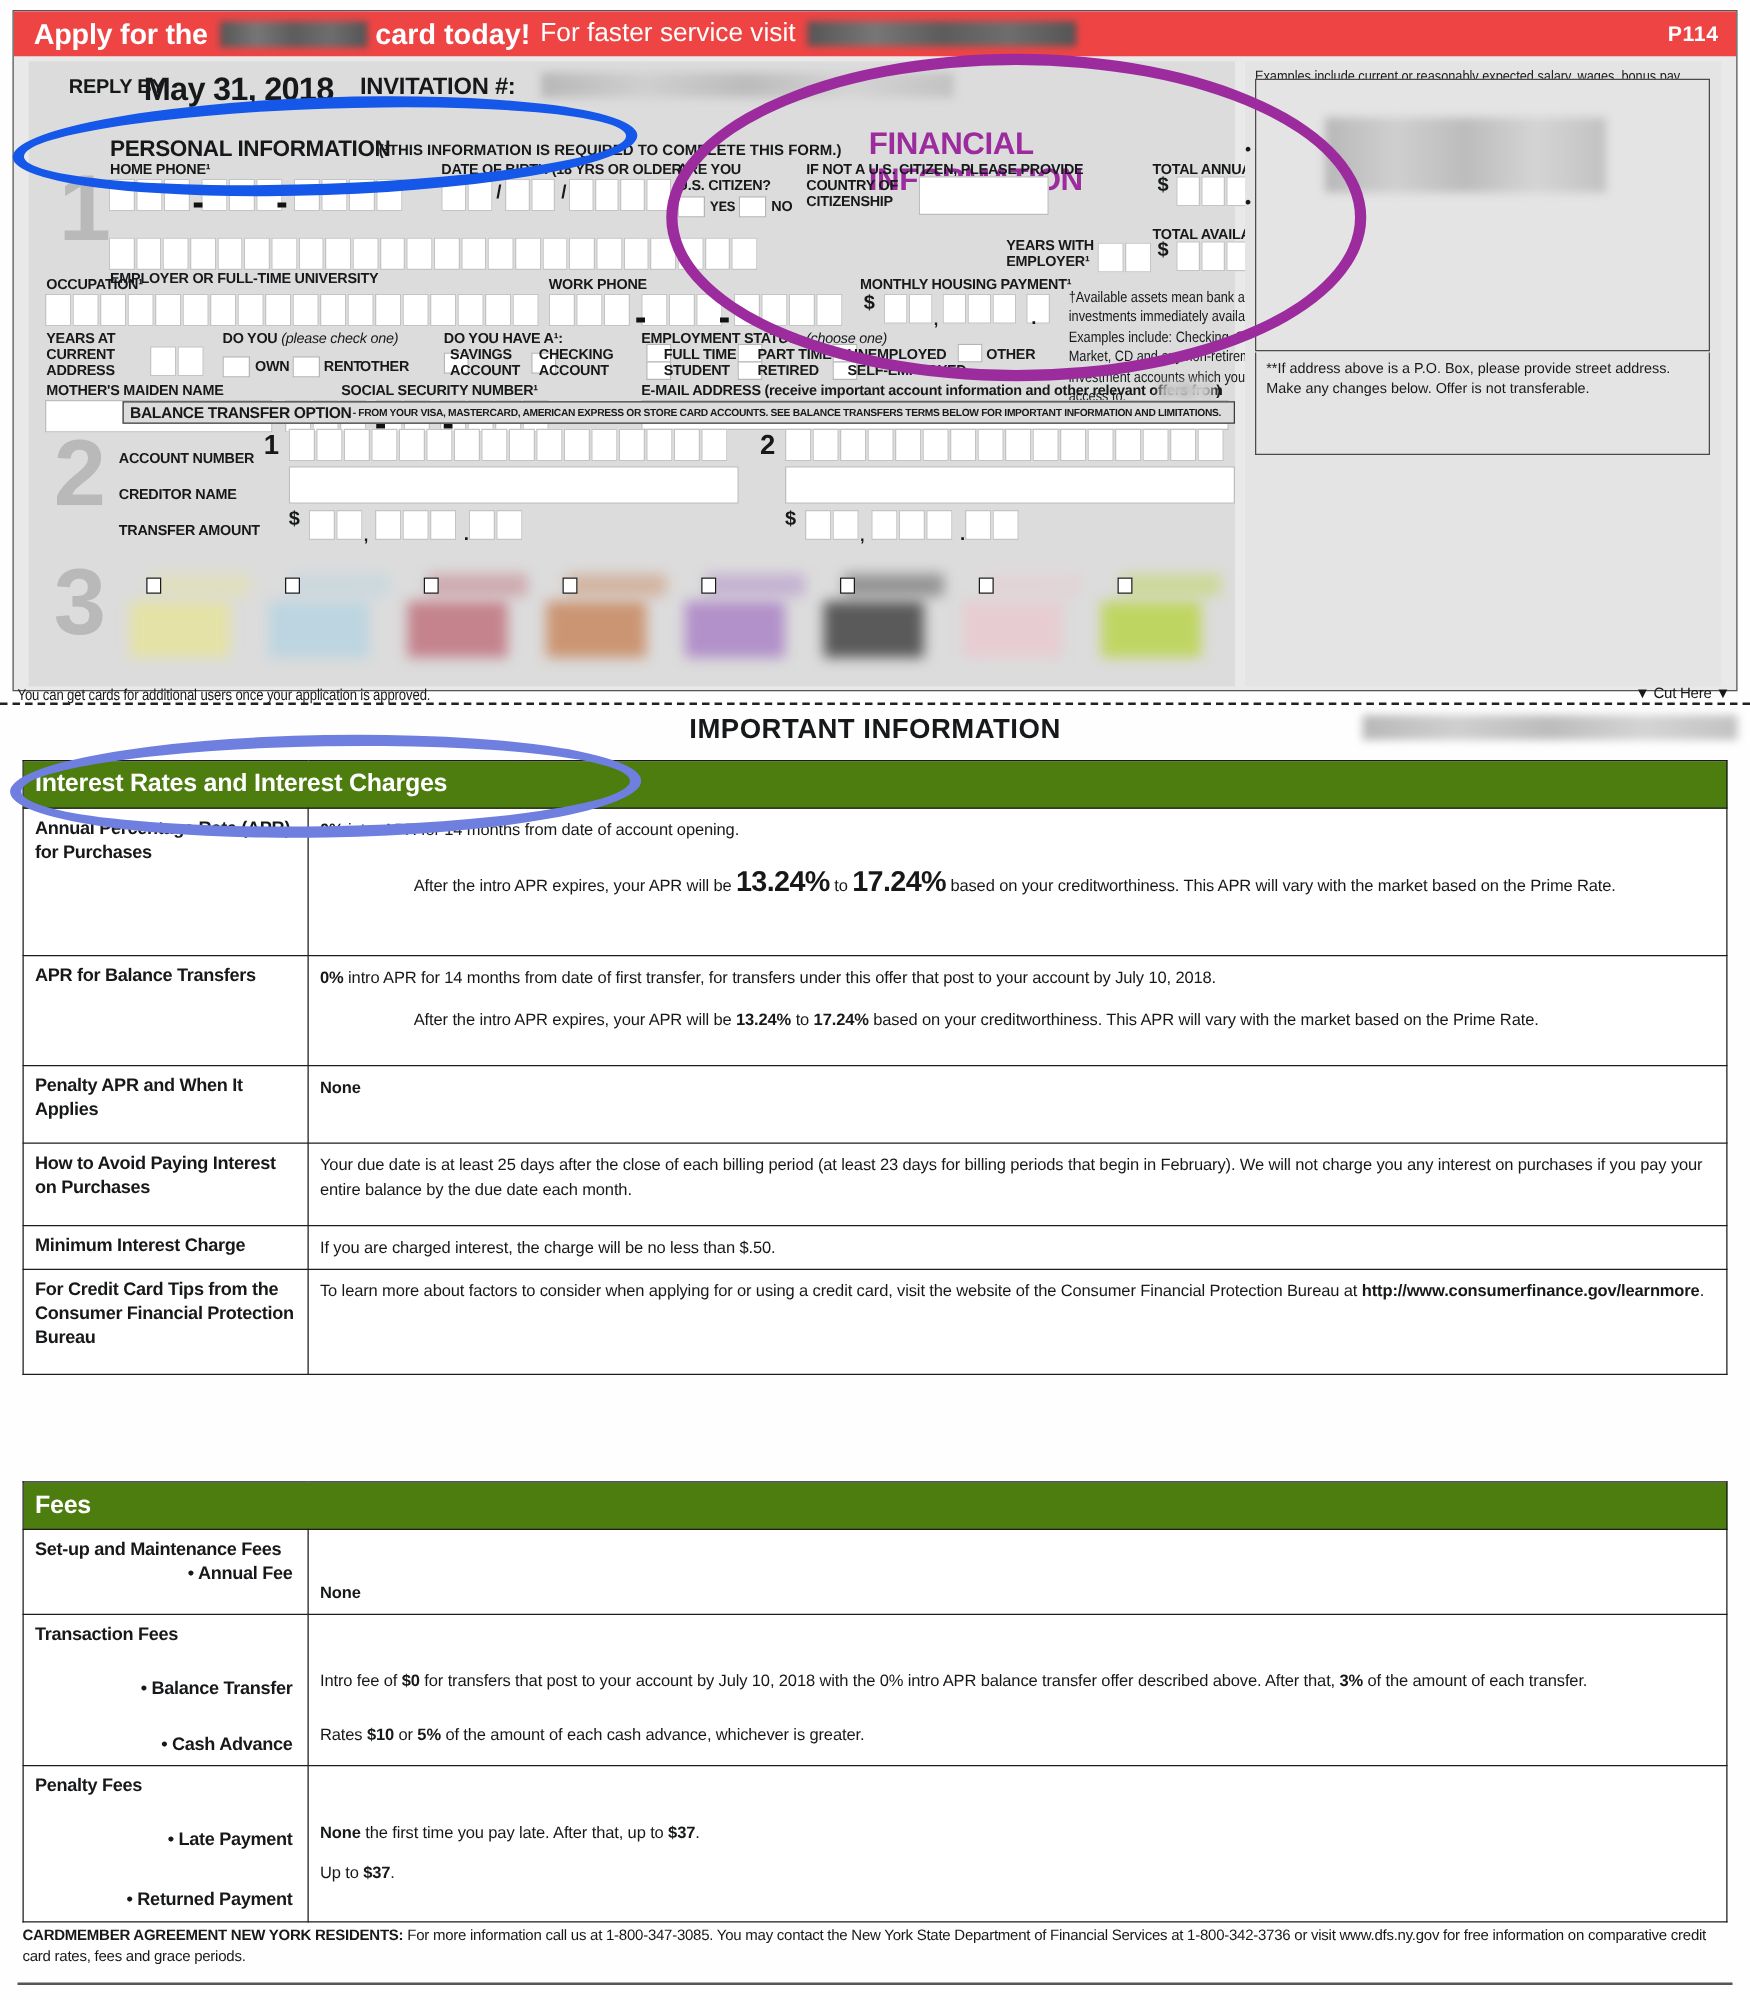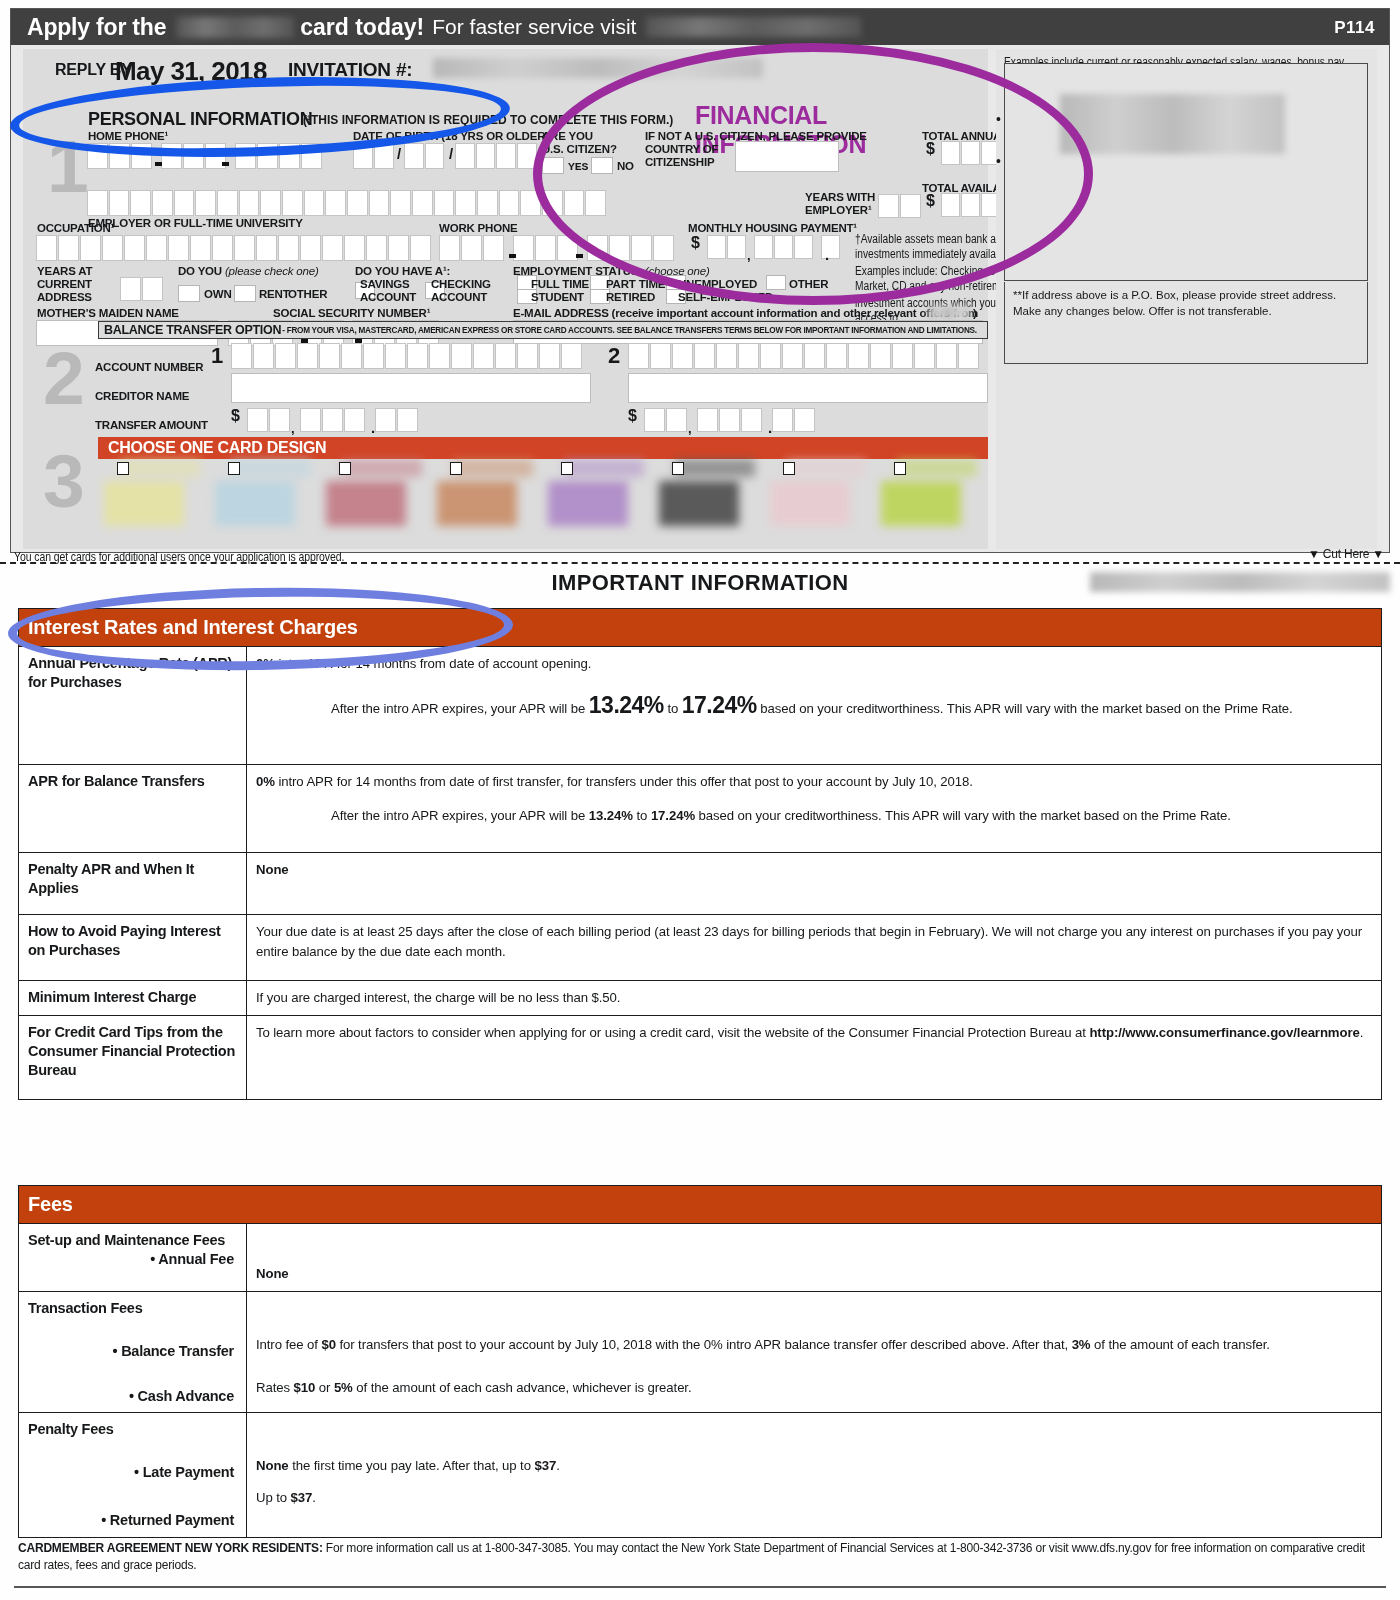--- a/index.html
+++ b/index.html
@@ -15,21 +15,21 @@
 
   
   .app-card {
     position:absolute; left:10px; top:8px; width:1380px; height:545px;
     background:#e9e9e9;
     border:1px solid #555;
     overflow:hidden;
   }
   .app-header {
     position:absolute; left:0; top:0; width:100%; height:36px;
-    background:#404040; color:#fff;
+    background:#ef4444; color:#fff;
     display:flex; align-items:center;
   }
   .app-header .ttl {
     font-size:23px; font-weight:bold; letter-spacing:-0.2px;
     padding-left:16px; white-space:nowrap;
   }
   .app-header .ttl2 { font-size:23px; font-weight:bold; padding-left:6px; }
   .app-header .ttl3 { font-size:21px; font-weight:normal; padding-left:8px; }
   .redact {
     display:inline-block;
@@ -126,21 +126,21 @@
     position:absolute; left:0; top:570px; width:1400px; text-align:center;
     font-size:22px; font-weight:bold; letter-spacing:0.4px;
   }
   .ii-redact { position:absolute; left:1090px; top:572px; width:300px; height:20px; }
 
   table.tbl {
     position:absolute; border-collapse:collapse; background:#fff;
     font-family:"Liberation Sans", sans-serif;
   }
   table.tbl td { border:1.5px solid #1c1c1c; vertical-align:top; padding:7px 9px; }
-  .hdrow td { background:#c2410c; color:#fff; border:1.5px solid #252525; padding:6px 9px 8px 12px; }
+  .hdrow td { background:#4d7c0f; color:#fff; border:1.5px solid #252525; padding:6px 9px 8px 12px; }
   .hdrow .hd { font-size:20px; font-weight:bold; letter-spacing:-0.2px; }
   .rowlbl { width:228px; font-size:14.5px; font-weight:bold; line-height:1.28; letter-spacing:-0.25px; }
   .rowval { font-size:13.2px; line-height:1.55; letter-spacing:-0.1px; }
   .rowval .ind { display:block; margin-left:75px; margin-top:14px; }
   .rowval b { font-weight:bold; }
   .apr-big { font-size:23px; font-weight:bold; letter-spacing:-0.5px; }
   .bullet { display:block; text-align:right; padding-right:3px; }
 
   .cm-footer {
     position:absolute; left:18px; top:1540px; width:1365px;
@@ -497,23 +497,20 @@
           <i style="width:21px"></i>
           <i style="width:21px"></i>
           <i style="width:8px;background:#dcdcdc;border:none"></i>
         <i style="width:21px"></i>
           <i style="width:21px"></i>
       </div>
       <div style="position:absolute;left:665px;top:372px;font-size:13px;font-weight:bold;">,</div>
       <div style="position:absolute;left:745px;top:370px;font-size:15px;font-weight:bold;">.</div>
 
       <div class="bignum" style="left:20px; top:395px;">3</div>
-      <div class="cardbar">
-        <span>CHOOSE ONE CARD DESIGN</span>
-      </div>
       <div id="swatchrow" style="position:absolute;left:75px;top:410px;width:890px;height:85px;">
           <div class="swatch-top" style="left: 22px; top: 0px; background: rgb(228, 226, 166); opacity: 0.55;"></div>
           <div class="swatch" style="left: 6px; top: 22px; background: rgb(228, 226, 166);"></div>
           <div class="design-ck" style="left: 19px; top: 3px;"></div>
           <div class="swatch-top" style="left: 133px; top: 0px; background: rgb(188, 213, 224); opacity: 0.55;"></div>
           <div class="swatch" style="left: 117px; top: 22px; background: rgb(188, 213, 224);"></div>
           <div class="design-ck" style="left: 130px; top: 3px;"></div>
           <div class="swatch-top" style="left: 244px; top: 0px; background: rgb(196, 131, 141); opacity: 0.55;"></div>
           <div class="swatch" style="left: 228px; top: 22px; background: rgb(196, 131, 141);"></div>
           <div class="design-ck" style="left: 241px; top: 3px;"></div>

